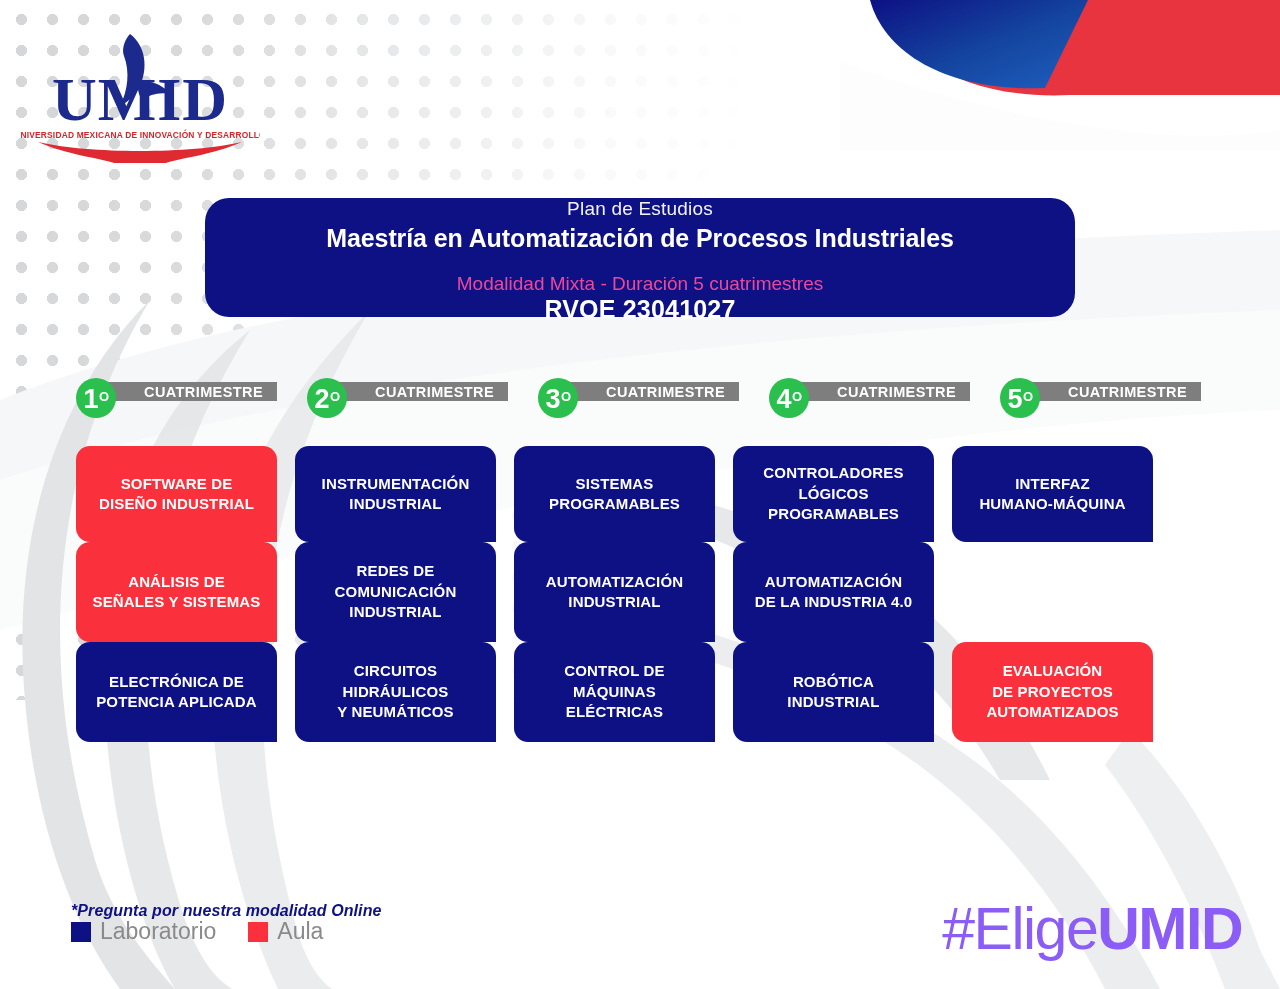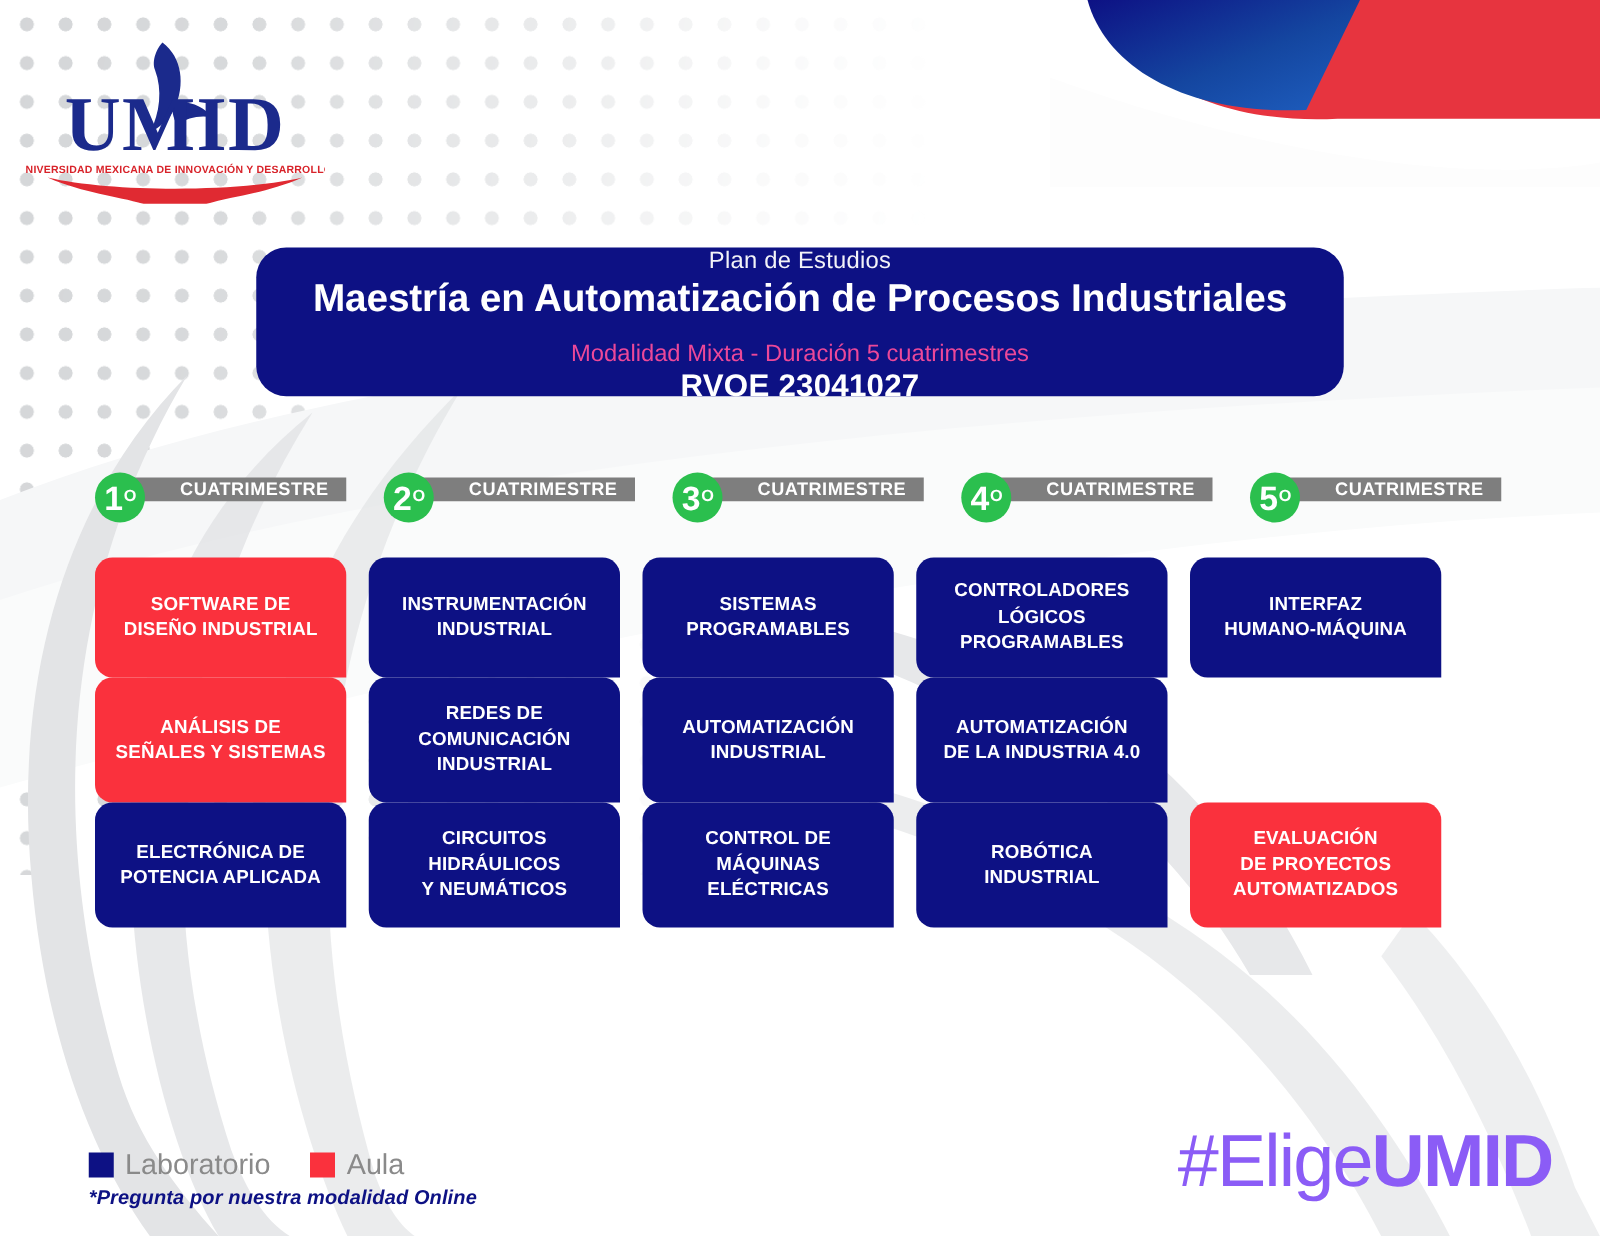--- a/index.html
+++ b/index.html
@@ -78,21 +78,21 @@
     padding-top: 2px;
   }
   .tb-line1 {
     font-size: 19px;
     font-weight: 400;
     letter-spacing: 0.2px;
     line-height: 24px;
     color: #f2f3f8;
   }
   .tb-line2 {
-    font-size: 31px;
+    font-size: 25px;
     font-weight: bold;
     line-height: 33px;
     letter-spacing: -0.1px;
     margin-top: 1px;
   }
   .tb-line3 {
     font-size: 19px;
     font-weight: 400;
     line-height: 25px;
     color: #ec4899;
@@ -224,21 +224,21 @@
   .swatch.lab { background: #0d1184; }
   .swatch.aula { background: #fa313d; }
   .legend-label {
     font-size: 23px;
     color: #8a8a8a;
     font-weight: 400;
   }
   .footnote {
     position: absolute;
     left: 71px;
-    top: 950px;
+    top: 902px;
     font-size: 16px;
     font-style: italic;
     font-weight: bold;
     color: #0d1184;
     letter-spacing: 0.1px;
   }
   .hashtag {
     position: absolute;
     right: 38px;
     top: 898px;

